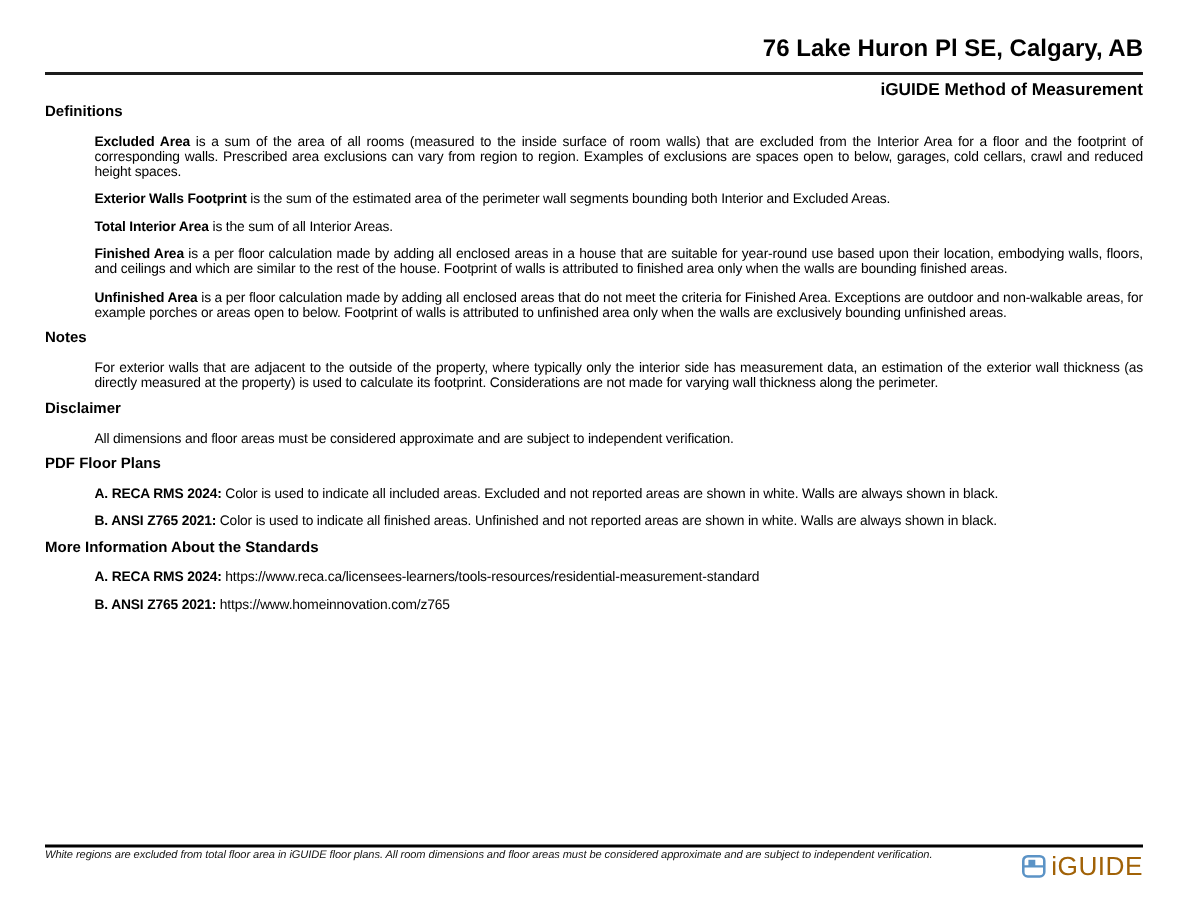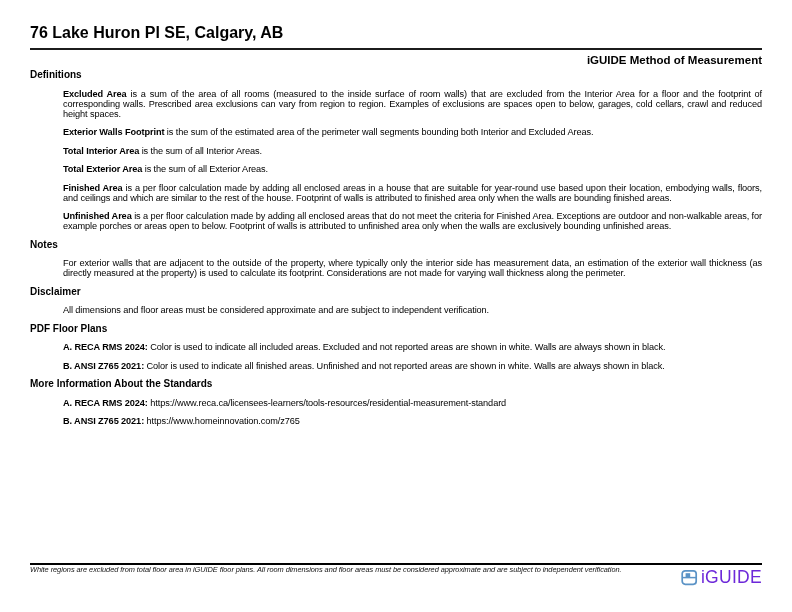--- a/index.html
+++ b/index.html
@@ -12,21 +12,21 @@
     font-family: "Liberation Sans", sans-serif;
     color: #000;
   }
   .page {
     position: absolute;
     inset: 0;
     padding: 24px 30px 0 30px;
     box-sizing: border-box;
   }
   .title {
-    text-align: left;
+    text-align: right;
     font-weight: bold;
     font-size: 16px;
     line-height: 17px;
   }
   .rule {
     border: none;
     border-top: 2px solid #1c1c1c;
     margin: 7px 0 4px 0;
   }
   .subtitle {
@@ -68,42 +68,41 @@
     color: #111;
     font-style: italic;
   }
   .logo {
     position: absolute;
     right: 0;
     top: 3px;
     display: flex;
     align-items: center;
     gap: 3px;
-    color: #6d28d9;
+    color: #a16207;
   }
   .logo-text {
     font-size: 17.5px;
     line-height: 18px;
     letter-spacing: 0.3px;
   }
 </style>
 </head>
 <body>
 
 <div class="page">
   <div class="title">76 Lake Huron Pl SE, Calgary, AB</div>
   <hr class="rule">
   <div class="subtitle">iGUIDE Method of Measurement</div>
   <div id="sections">
       <div class="section">
         <div class="section-heading">Definitions</div>
         <p class="para"><b>Excluded Area</b><span> is a sum of the area of all rooms (measured to the inside surface of room walls) that are excluded from the Interior Area for a floor and the footprint of corresponding walls. Prescribed area exclusions can vary from region to region. Examples of exclusions are spaces open to below, garages, cold cellars, crawl and reduced height spaces.</span></p>
         <p class="para"><b>Exterior Walls Footprint</b><span> is the sum of the estimated area of the perimeter wall segments bounding both Interior and Excluded Areas.</span></p>
         <p class="para"><b>Total Interior Area</b><span> is the sum of all Interior Areas.</span></p>
-        <p class="para"><b>Total Exterior Area</b><span> is the sum of all Exterior Areas.</span></p>
         <p class="para"><b>Finished Area</b><span> is a per floor calculation made by adding all enclosed areas in a house that are suitable for year-round use based upon their location, embodying walls, floors, and ceilings and which are similar to the rest of the house. Footprint of walls is attributed to finished area only when the walls are bounding finished areas.</span></p>
         <p class="para"><b>Unfinished Area</b><span> is a per floor calculation made by adding all enclosed areas that do not meet the criteria for Finished Area. Exceptions are outdoor and non-walkable areas, for example porches or areas open to below. Footprint of walls is attributed to unfinished area only when the walls are exclusively bounding unfinished areas.</span></p>
       </div>
       <div class="section">
         <div class="section-heading">Notes</div>
         <p class="para"><span>For exterior walls that are adjacent to the outside of the property, where typically only the interior side has measurement data, an estimation of the exterior wall thickness (as directly measured at the property) is used to calculate its footprint. Considerations are not made for varying wall thickness along the perimeter.</span></p>
       </div>
       <div class="section">
         <div class="section-heading">Disclaimer</div>
         <p class="para"><span>All dimensions and floor areas must be considered approximate and are subject to independent verification.</span></p>

